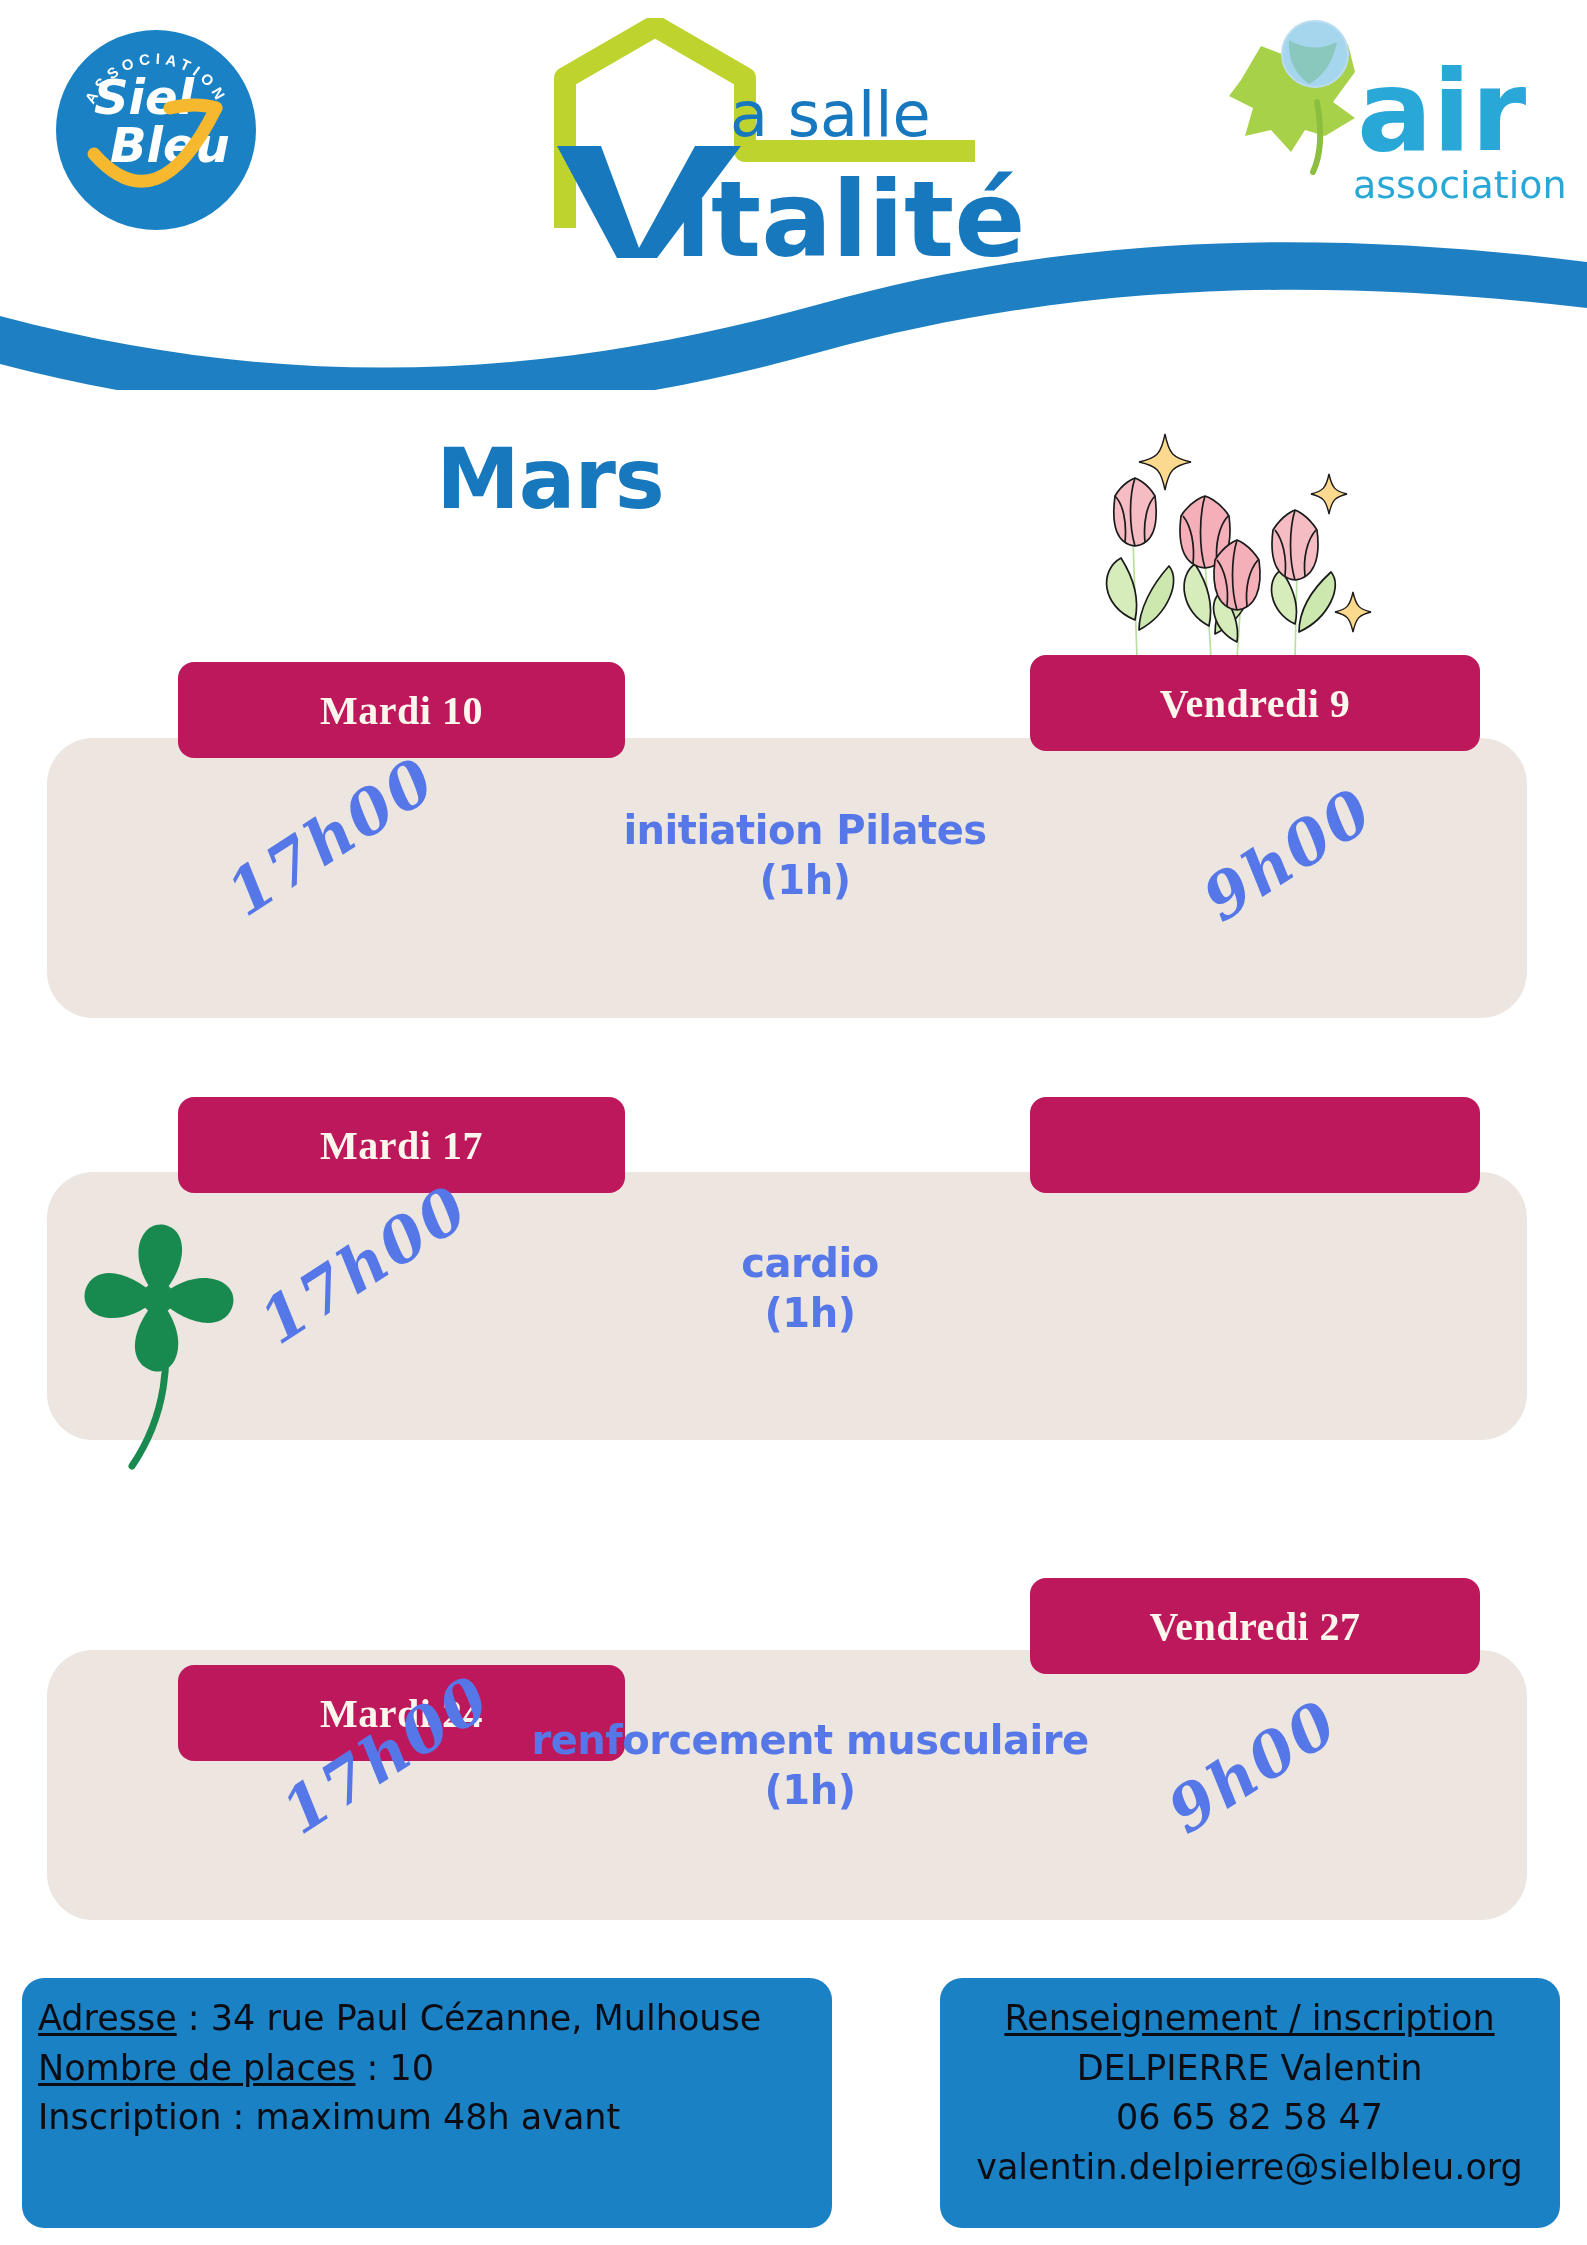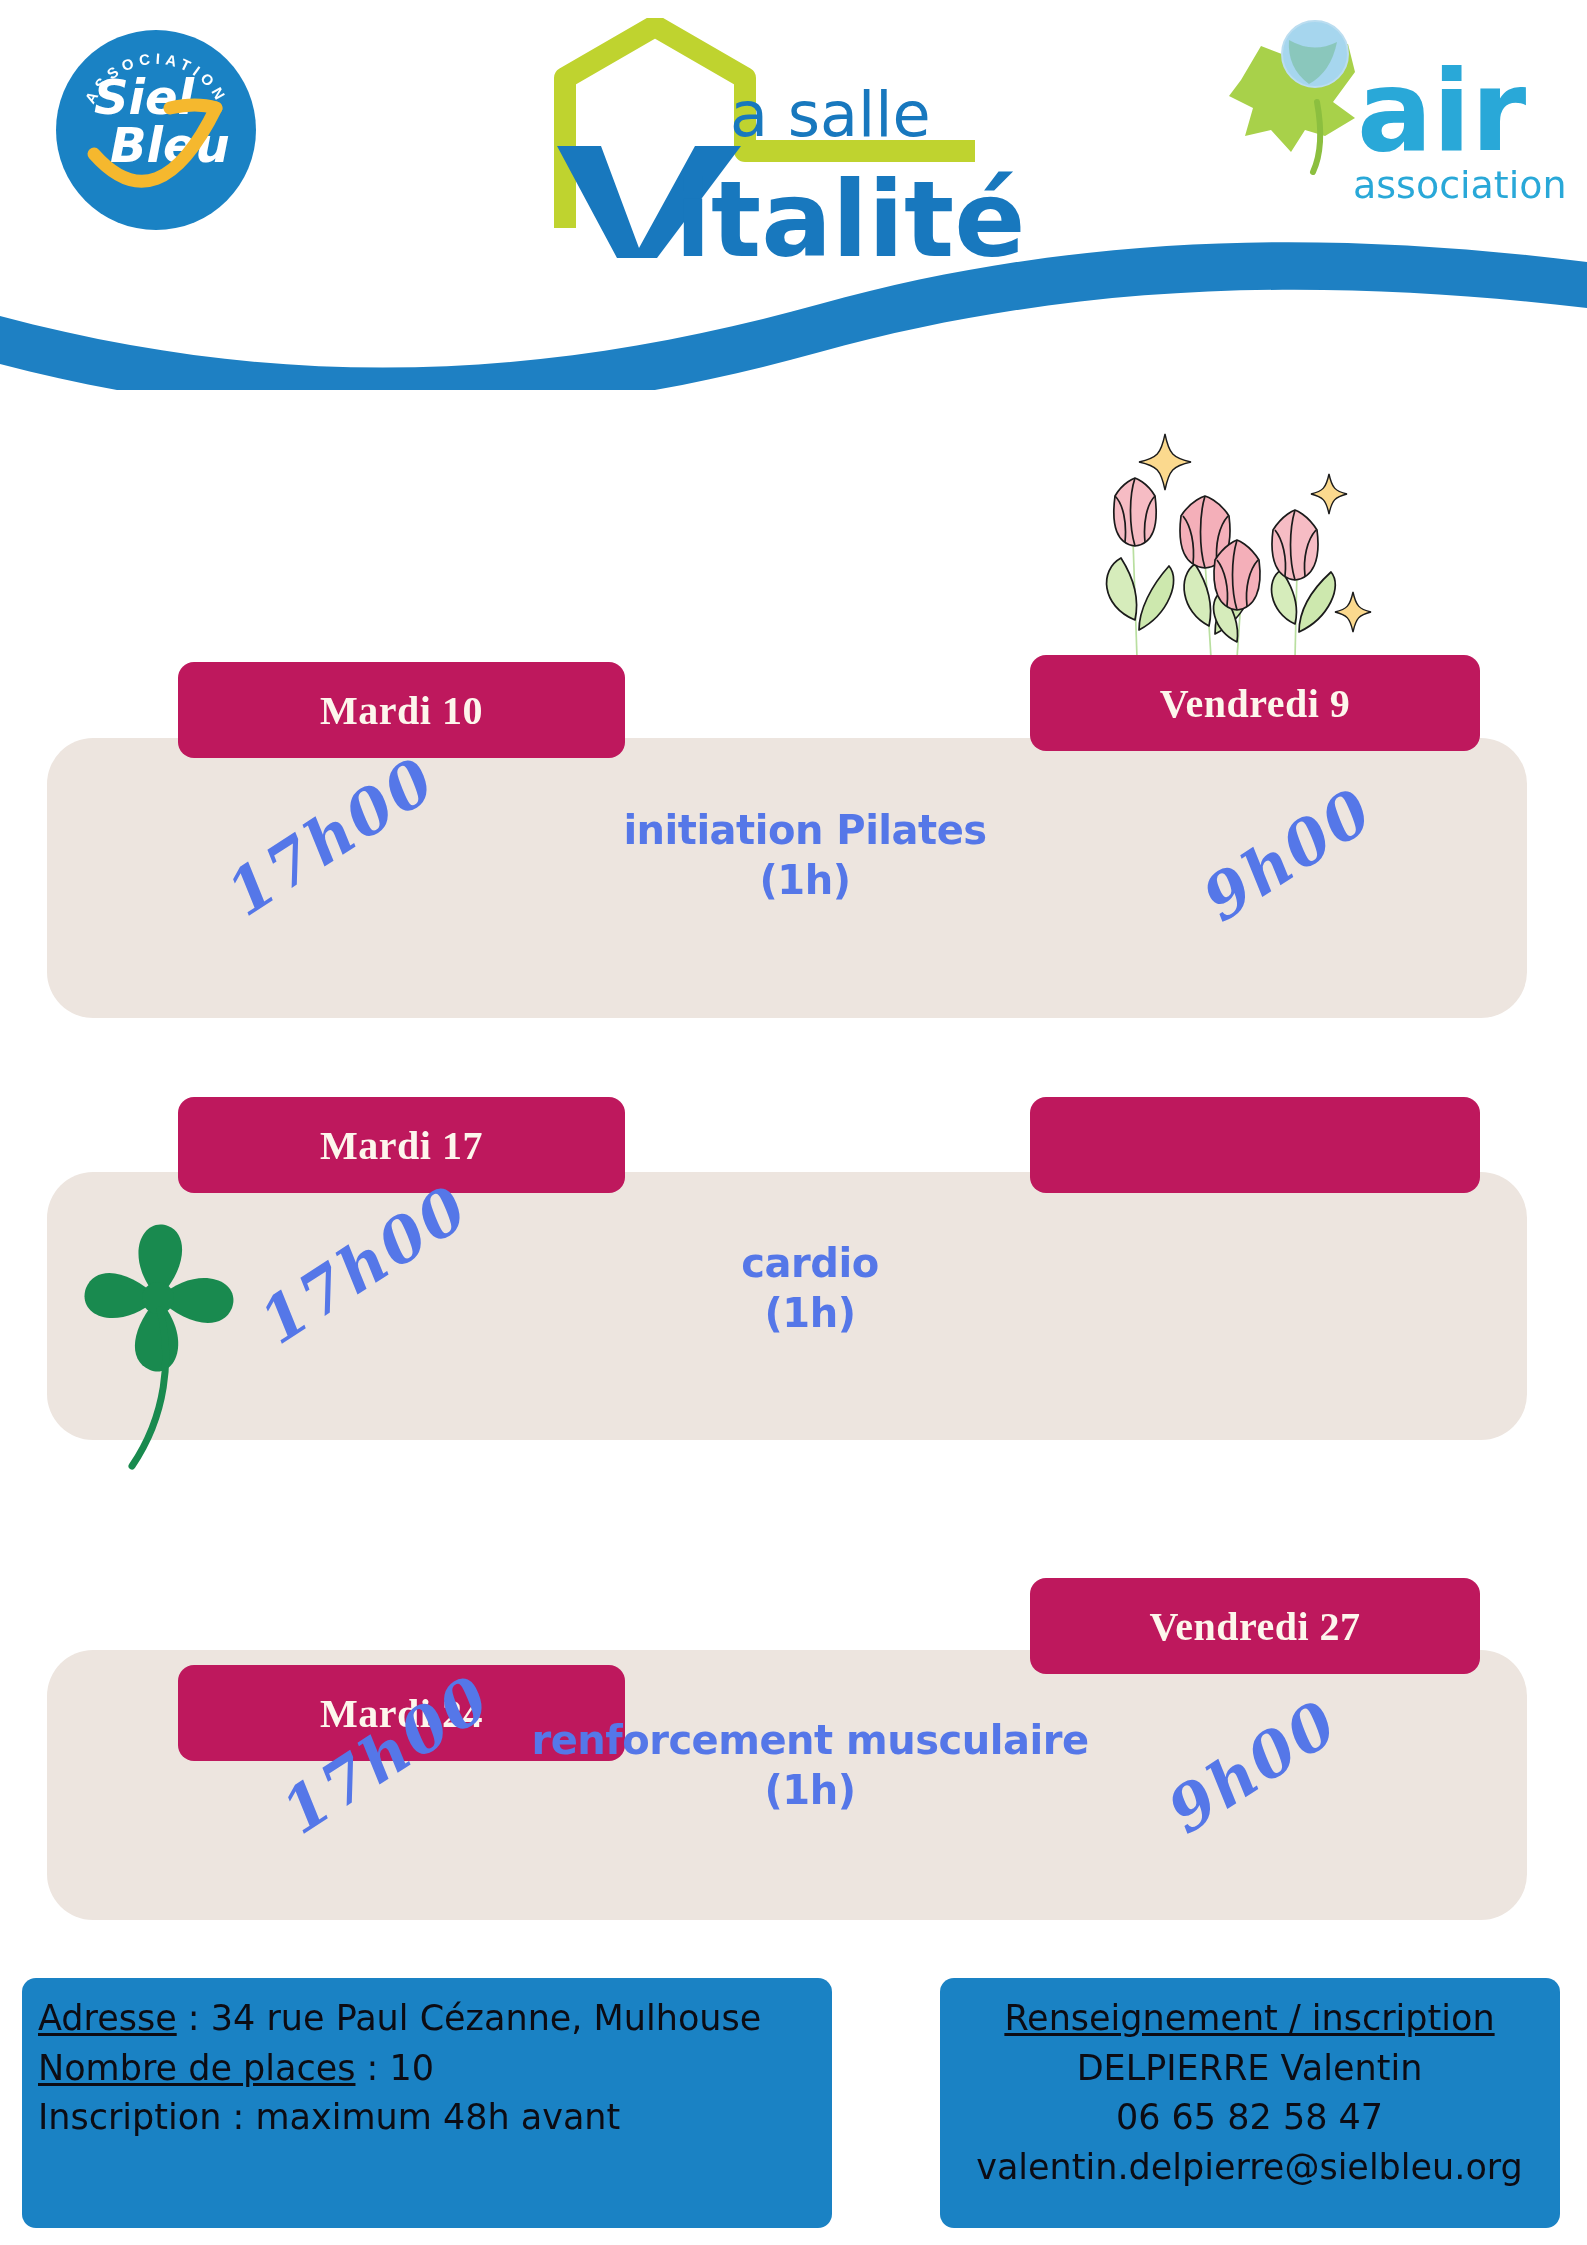--- a/index.html
+++ b/index.html
@@ -63,21 +63,21 @@
     font-family:"DejaVu Serif", serif;
     font-weight:bold;font-style:italic;font-size:62px;
     letter-spacing:3px;
     white-space:nowrap;
     z-index:4;
   }
   .clover{position:absolute;left:58px;top:1180px;width:220px;height:290px;z-index:5;}
 
   
   .info-box{
-    position:absolute;background:#1A82C4;border-radius:14px;
+    position:absolute;background:#1A82C4;border-radius:22px;
     color:#0C0C14;
     font-family:"DejaVu Sans", sans-serif;
     font-size:35px;line-height:1.42;
   }
   .info-left{left:22px;top:1978px;width:810px;height:250px;padding:16px 14px 0 16px;box-sizing:border-box;}
   .info-right{left:940px;top:1978px;width:620px;height:250px;padding:16px 10px 0 9px;box-sizing:border-box;text-align:center;}
   .u{text-decoration:underline;text-underline-offset:3px;}
   .info-line{white-space:nowrap;}
 </style>
 </head>
@@ -117,20 +117,21 @@
       <text x="152" y="140" font-family="'DejaVu Sans',sans-serif" font-size="112" font-weight="bold" fill="#29A8D8">air</text>
       <text x="148" y="188" font-family="'DejaVu Sans',sans-serif" font-size="38" fill="#29A8D8">association</text>
     </svg>
 
     <svg class="wave" viewBox="0 0 1587 190" preserveAspectRatio="none">
       <path d="M 0 116 C 300 196 560 176 820 104 C 1080 32 1330 30 1587 62
                L 1587 108 C 1330 78 1080 80 820 152 C 560 224 300 242 0 164 Z" fill="#1E80C3"></path>
     </svg>
   </div>
 
+  <div class="month-title">Mars</div>
 
   <svg class="tulips" viewBox="0 0 310 255">
     <g stroke="#1B1B1B" stroke-width="1.7" stroke-linejoin="round">
 
       <path d="M 68 120 L 72 238" fill="none" stroke="#B9DFA0"></path>
       <path d="M 140 140 L 146 238" fill="none" stroke="#B9DFA0"></path>
       <path d="M 176 180 L 172 238" fill="none" stroke="#B9DFA0"></path>
       <path d="M 232 150 L 230 238" fill="none" stroke="#B9DFA0"></path>
 
       <path d="M 70 200 C 36 186 34 150 56 138 C 70 160 74 182 70 200 Z" fill="#D6ECBB"></path>

